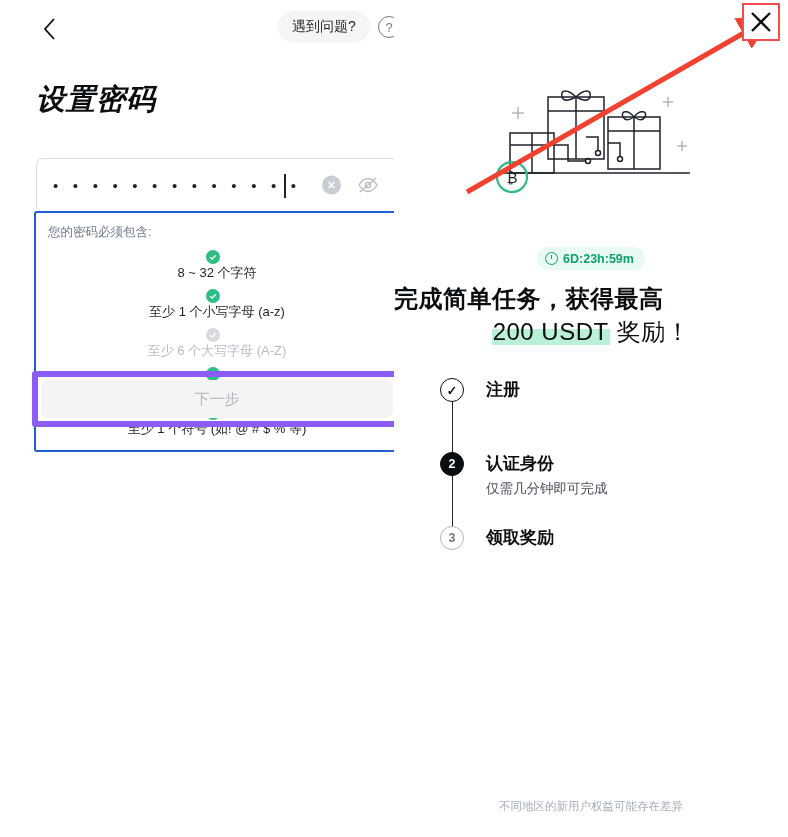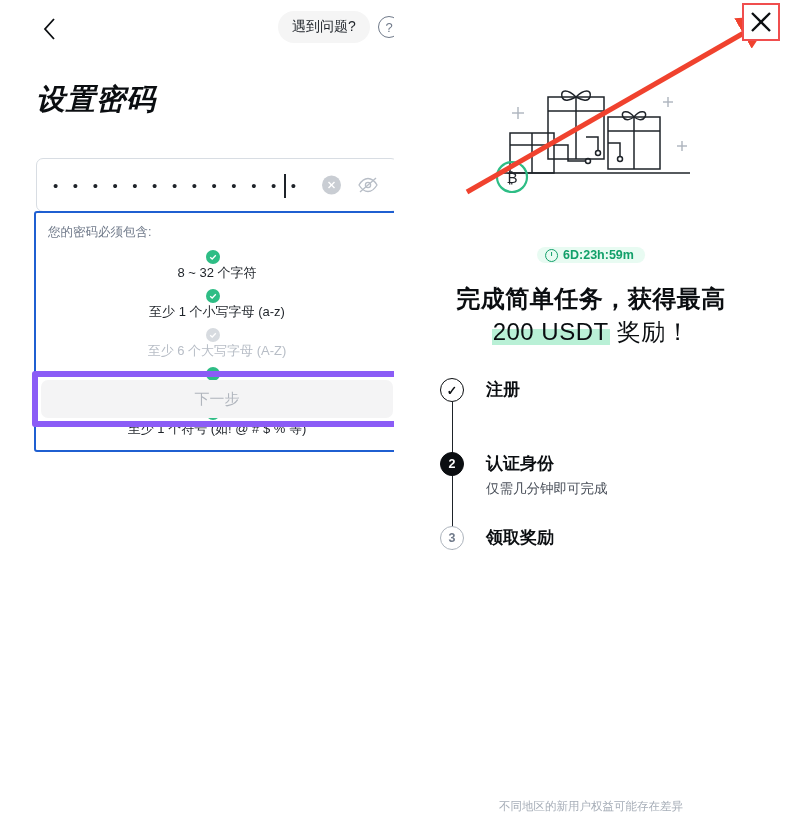--- a/index.html
+++ b/index.html
@@ -193,21 +193,21 @@
     width: 210px; height: 175px;
   }
 
   .timer-badge {
     position: absolute;
     left: 50%; top: 247px;
     transform: translateX(-50%);
     background: #e8fbf2;
     color: #12a06a;
     border-radius: 12px;
-    height: 16px;
+    height: 23px;
     padding: 0 11px 0 8px;
     display: flex; align-items: center;
     font-size: 12.5px;
     font-weight: bold;
     white-space: nowrap;
   }
   .timer-badge .clock {
     width: 13px; height: 13px;
     border: 1.6px solid #12a06a;
     border-radius: 50%;
@@ -219,21 +219,21 @@
     position: absolute;
     left: 4.5px; top: 2px;
     width: 1.4px; height: 4px;
     background: #12a06a;
   }
 
   .promo-line1 {
     position: absolute;
     left: 0; top: 283px;
     width: 394px;
-    text-align: center;
+    text-align: left;
     font-size: 24px;
     font-weight: bold;
     color: #0b0e11;
     letter-spacing: 0.5px;
   }
   .promo-line2 {
     position: absolute;
     left: 0; top: 316px;
     width: 394px;
     text-align: center;

